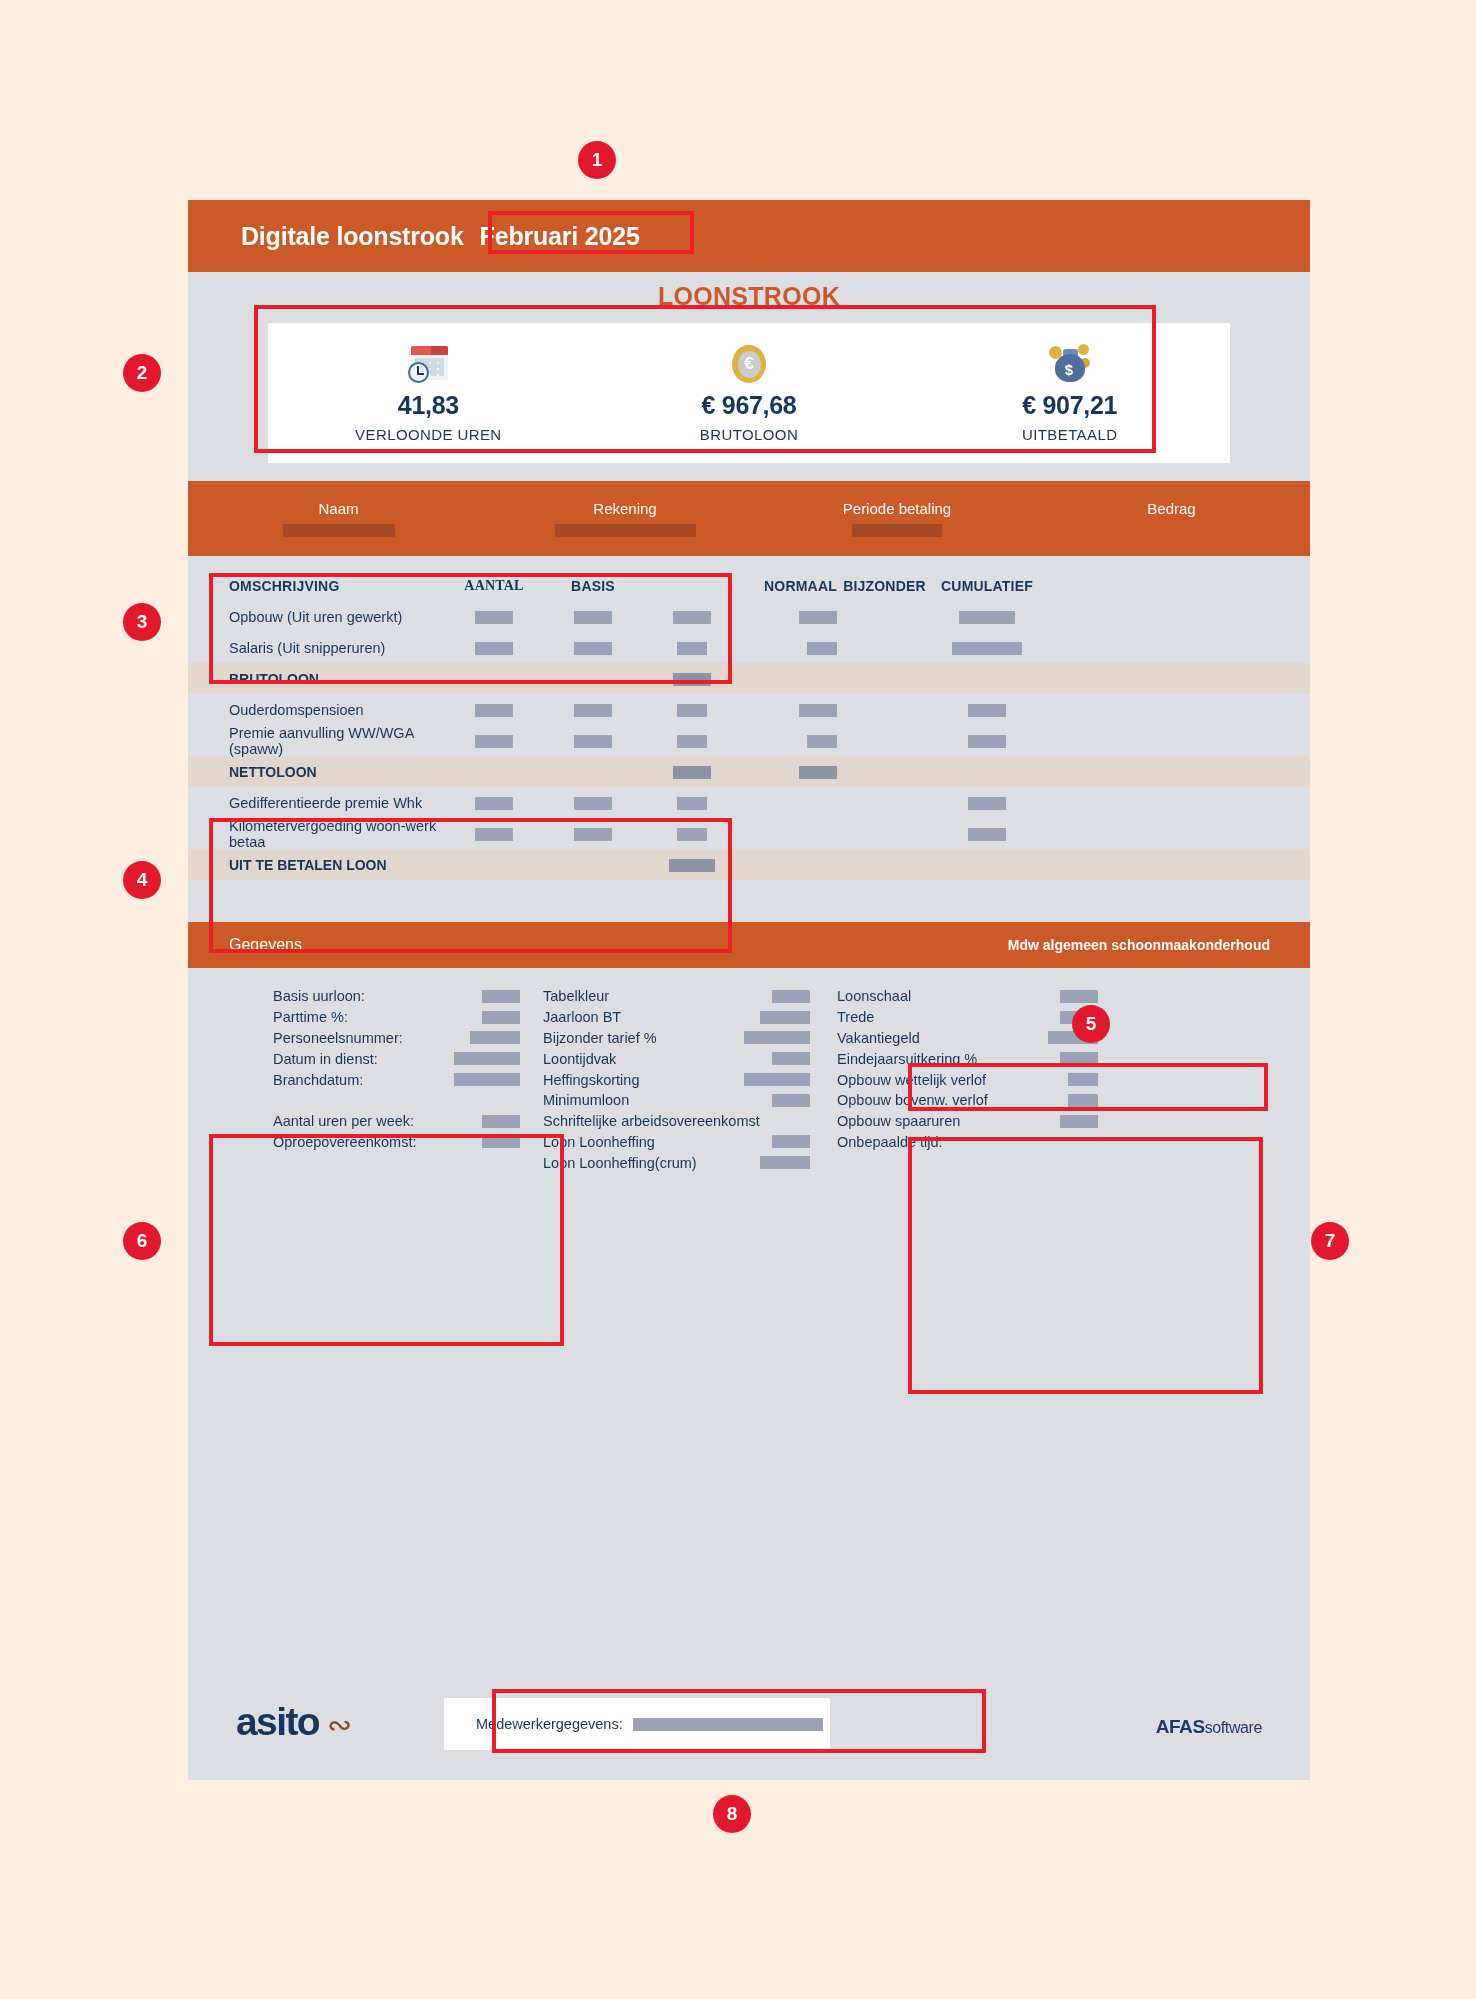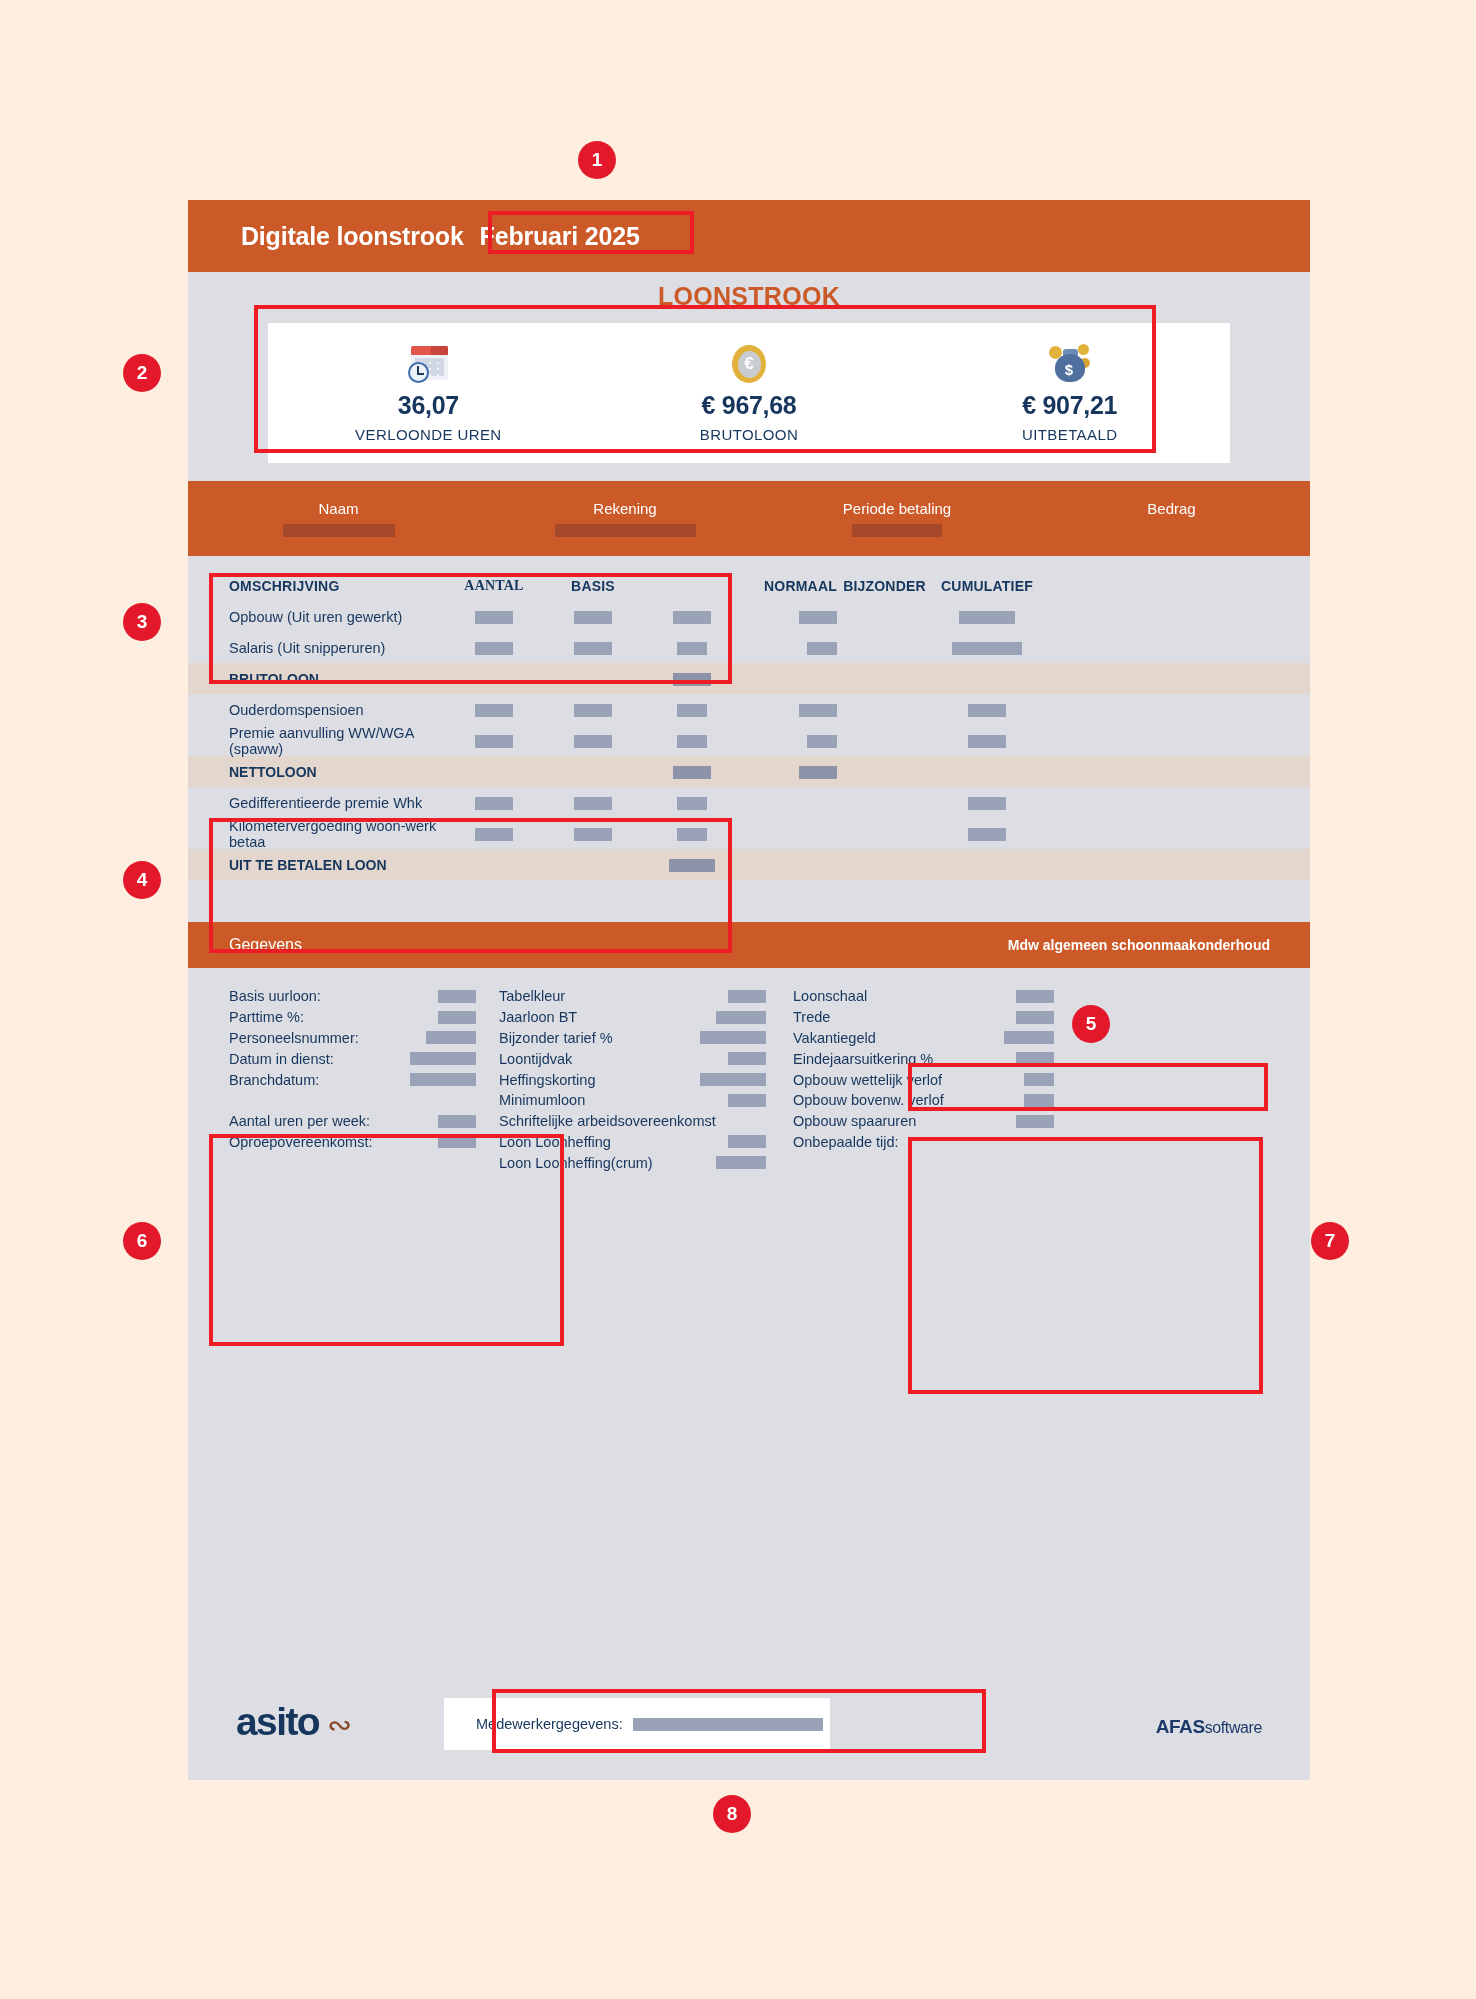--- a/index.html
+++ b/index.html
@@ -111,21 +111,21 @@
   .gegbar {
     margin-top: 42px;
     height: 46px;
     background: #cb5a28;
     display: flex; align-items: center; justify-content: space-between;
     color: #ffffff;
   }
   .gegbar .left { padding-left: 41px; font-size: 16px; }
   .gegbar .right { padding-right: 40px; font-size: 14px; font-weight: bold; }
 
-  .details { display: flex; padding-top: 18px; }
+  .details { display: flex; padding-top: 18px; padding-left: 44px; }
   .dcol { font-size: 14.5px; color: #17365d; }
   .dcol .line { display: flex; align-items: center; height: 20.8px; }
   .dcol .line .lab { white-space: nowrap; }
   .dcol .line .val { margin-left: auto; }
   .col-a { width: 288px; padding-left: 41px; }
   .col-b { width: 290px; padding-left: 23px; }
   .col-c { width: 288px; padding-left: 27px; }
 
   
   .footer { position: absolute; left: 0; bottom: 30px; width: 100%; height: 60px; }
@@ -165,21 +165,21 @@
           <div class="cal">
             <div class="body"></div>
               <div class="top"></div>
               <div class="top2"></div>
             <div class="grid"></div>
               <div class="clock"></div>
               <div class="hand1"></div>
               <div class="hand2"></div>
           </div>
         </div>
-        <div class="val">36,07</div>
+        <div class="val">41,83</div>
         <div class="lbl">VERLOONDE UREN</div>
       </div>
       <div class="stat">
         <div class="ico">
           <div class="coin">
               <div class="inner">€</div>
             </div>
         </div>
         <div class="val">€ 967,68</div>
         <div class="lbl">BRUTOLOON</div>

